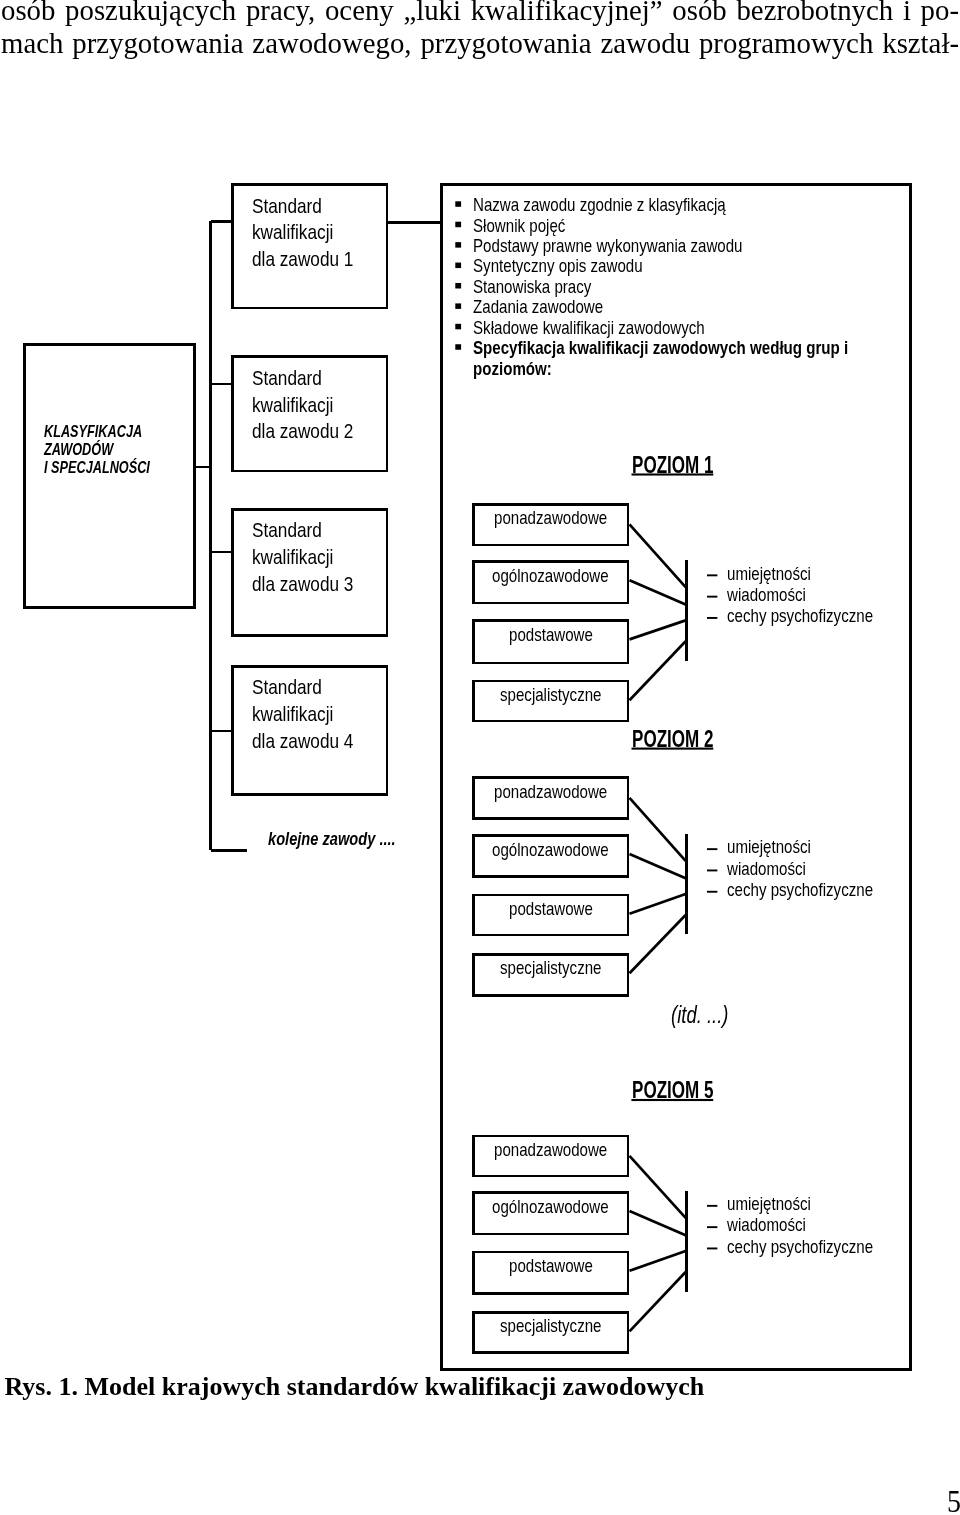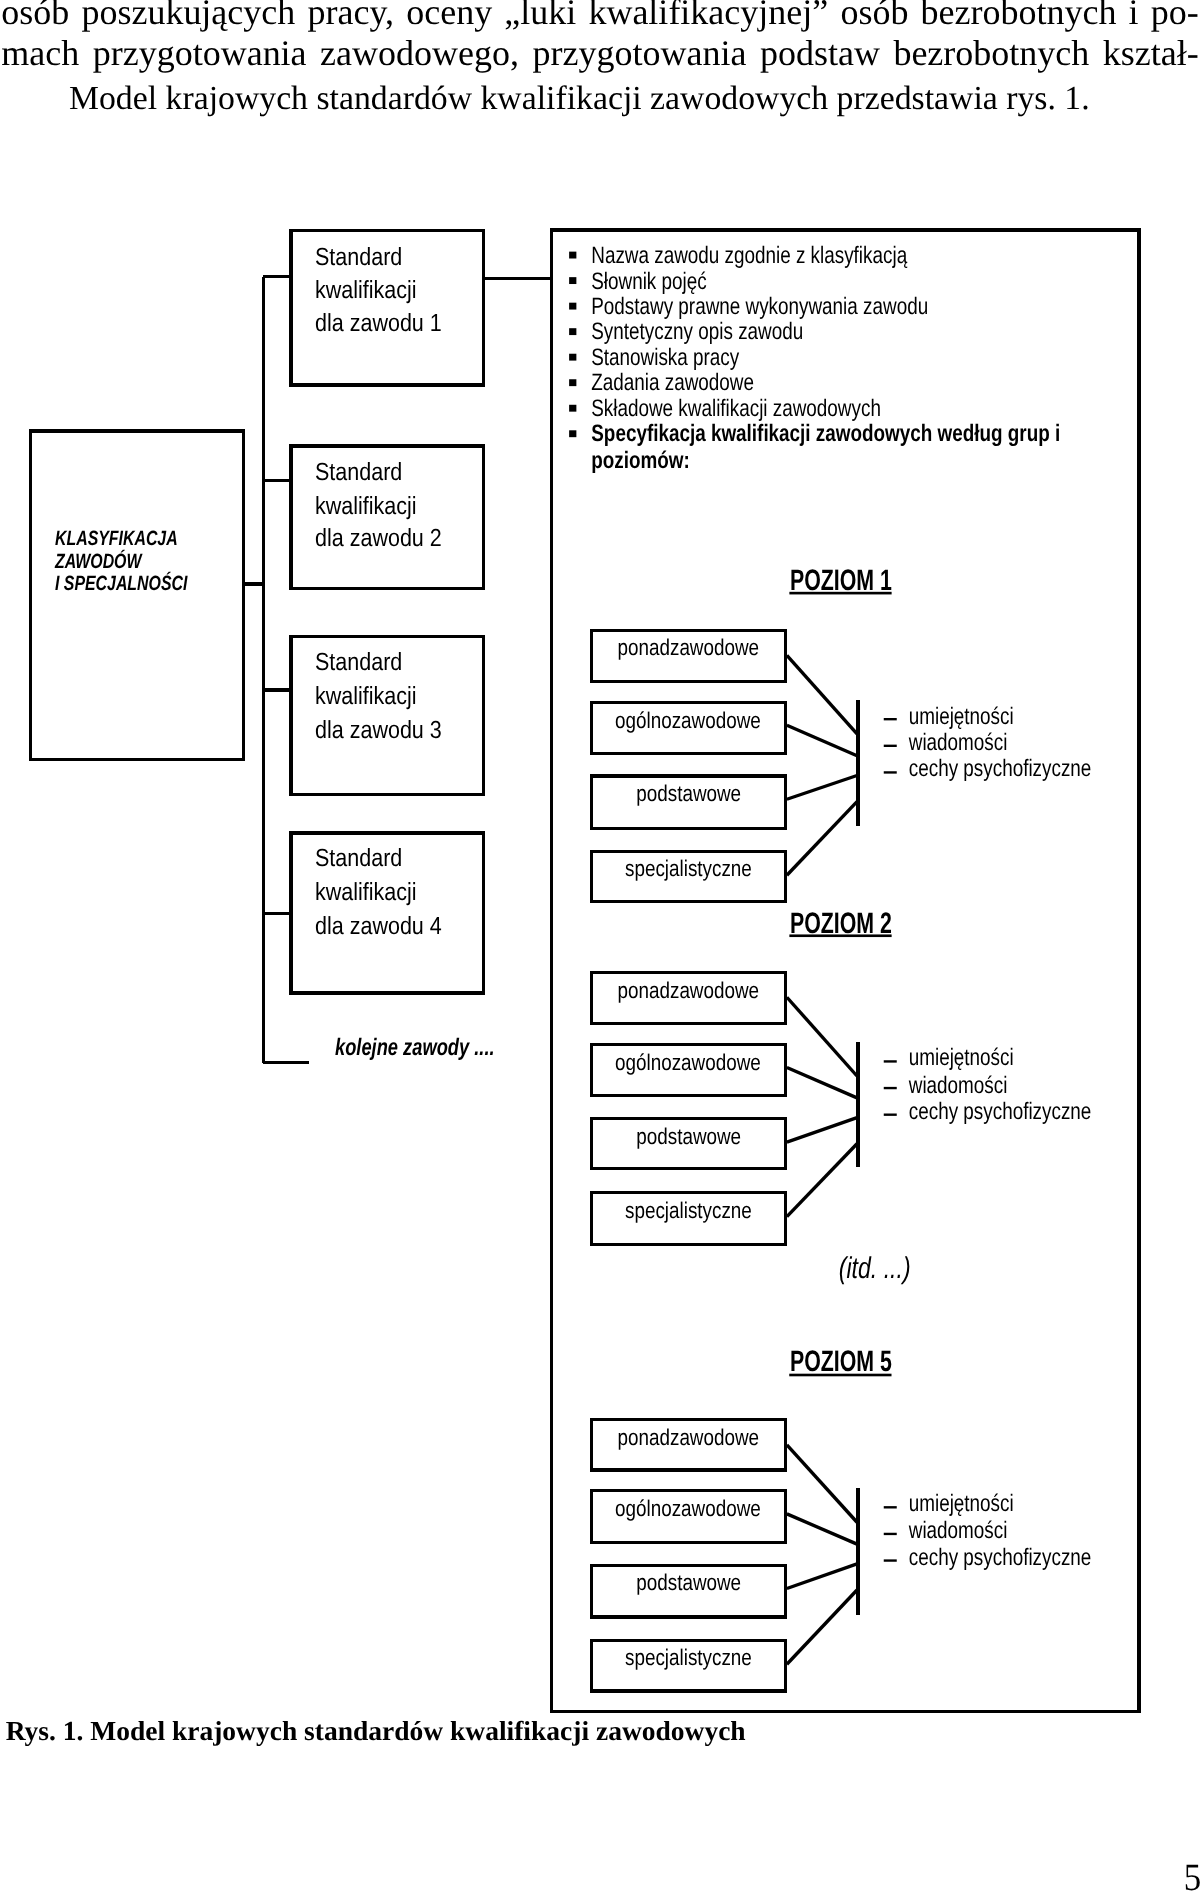--- a/index.html
+++ b/index.html
@@ -12,21 +12,21 @@
   
   .bodytext{position:absolute;left:1px;top:-6px;width:958px;
      font-family:"Liberation Serif",serif;font-size:28.8px;line-height:33.05px;}
   .bodytext .ln-j{display:block;text-align:justify;text-align-last:justify;
      white-space:pre-wrap;}
   .bodytext .ln-n{display:block;text-align:left;white-space:pre;}
   .bodytext .ln-s{display:block;text-align:left;white-space:pre;font-size:27px;
      position:relative;top:2px;padding-left:54.2px;}
 
   .caption{position:absolute;left:4.5px;top:1371.5px;
-     font-family:"Liberation Serif",serif;font-weight:bold;font-size:22px;
+     font-family:"Liberation Serif",serif;font-weight:bold;font-size:26px;
      line-height:normal;white-space:nowrap;}
 
   .pageno{position:absolute;left:946.7px;top:1484px;
      font-family:"Liberation Serif",serif;font-size:31px;line-height:normal;
      transform:scaleX(0.90);transform-origin:left top;}
 
   
   #fig{position:absolute;left:0;top:0;width:960px;height:1400px;
        font-family:"Liberation Sans",sans-serif;}
   #fig svg{position:absolute;left:0;top:0;}
@@ -36,22 +36,21 @@
   .tx.b{font-weight:bold;}
   .tx.i{font-style:italic;font-weight:bold;}
   .tx.it{font-style:italic;}
 </style>
 </head>
 <body>
 
 <div id="page">
   <div class="bodytext">
     <span class="ln-j">osób poszukujących pracy, oceny „luki kwalifikacyjnej” osób bezrobotnych i po-</span>
-    <span class="ln-j">mach przygotowania zawodowego, przygotowania podstaw bezrobotnych kształ-</span>
-    <span class="ln-s">Model krajowych standardów kwalifikacji zawodowych przedstawia rys. 1.</span>
+    <span class="ln-j">mach przygotowania zawodowego, przygotowania zawodu programowych kształ-</span>
   </div>
   <div id="fig">
       <svg width="960" height="1400">
         <rect x="441.2" y="184.1" width="469.7" height="1185" fill="none" stroke="#000" stroke-width="3" shape-rendering="crispEdges"></rect>
         <rect x="24.3" y="344.8" width="170.4" height="262.9" fill="none" stroke="#000" stroke-width="2.6" shape-rendering="crispEdges"></rect>
         <line x1="210.5" y1="221.4" x2="210.5" y2="850.2" stroke="#000" stroke-width="2.6" shape-rendering="crispEdges"></line>
         <line x1="195.5" y1="467.1" x2="210.5" y2="467.1" stroke="#000" stroke-width="2.6" shape-rendering="crispEdges"></line>
         <rect x="232.70000000000002" y="184.60000000000002" width="154.2" height="123.4" fill="none" stroke="#000" stroke-width="2.6" shape-rendering="crispEdges"></rect>
         <line x1="210.5" y1="221.4" x2="231.4" y2="221.4" stroke="#000" stroke-width="2.6" shape-rendering="crispEdges"></line>
         <rect x="232.70000000000002" y="356.8" width="154.2" height="114.20000000000002" fill="none" stroke="#000" stroke-width="2.6" shape-rendering="crispEdges"></rect>

